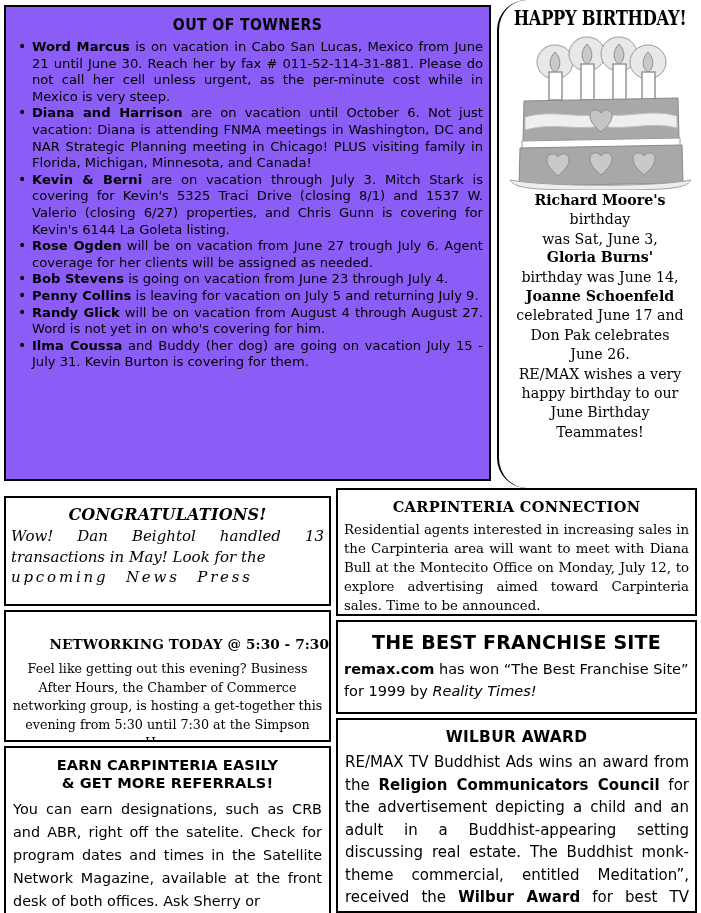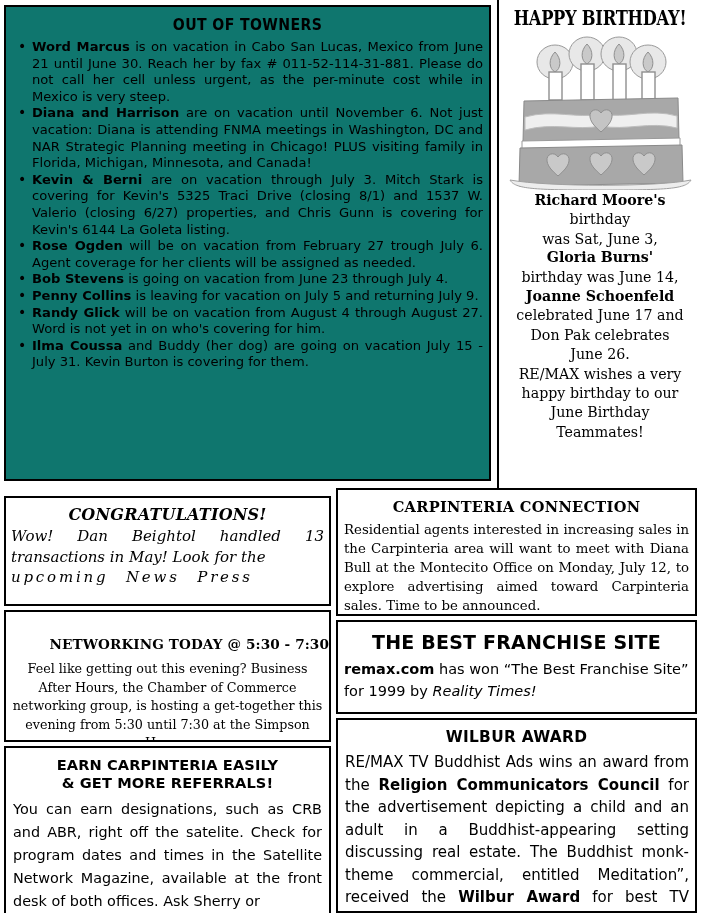--- a/index.html
+++ b/index.html
@@ -30,21 +30,21 @@
     height: 488px;
   }
 
   .oot-box {
     position: absolute;
     left: 4px; top: 5px;
     width: 487px;
     height: 476px;
     border: 2px solid #000;
     box-sizing: border-box;
-    background: #0f766e;
+    background: #8b5cf6;
   }
   .oot-title {
     text-align: center;
     font-family: "DejaVu Sans", sans-serif;
     font-weight: bold;
     font-size: 16.5px;
     letter-spacing: 0.4px;
     font-stretch: condensed;
     margin: 8px 0 5px 0;
     text-transform: uppercase;
@@ -76,20 +76,21 @@
   
   .bday-box {
     position: absolute;
     left: 497px; top: 0px;
     width: 204px;
     height: 488px;
     border-left: 2px solid #000;
     box-sizing: border-box;
     background: #fff;
     overflow: hidden;
+    border-radius: 30px;
   }
   .bday-title {
     text-align: center;
     font-family: "DejaVu Serif", serif;
     font-weight: bold;
     font-size: 17px;
     margin-top: 8px;
     letter-spacing: -0.3px;
     transform: scaleY(1.15) scaleX(0.96);
   }
@@ -261,23 +262,23 @@
 <body>
 
 <div class="page">
 
   <div class="top-row">
 
     <div class="oot-box">
       <div class="oot-title">OUT OF TOWNERS</div>
       <ul class="oot-list" id="oot-list">
           <li><b>Word Marcus</b><span> is on  vacation  in  Cabo San Lucas, Mexico from June 21 until June 30.  Reach her by fax # 011-52-114-31-881.  Please do not call her cell unless urgent, as the per-minute cost while in Mexico is very steep.</span></li>
-          <li><b>Diana and Harrison</b><span> are on   vacation until November 6.   Not just vacation: Diana is attending FNMA meetings in Washington, DC and NAR Strategic Planning meeting in Chicago!  PLUS visiting family in Florida, Michigan, Minnesota, and Canada!</span></li>
+          <li><b>Diana and Harrison</b><span> are on   vacation until October 6.   Not just vacation: Diana is attending FNMA meetings in Washington, DC and NAR Strategic Planning meeting in Chicago!  PLUS visiting family in Florida, Michigan, Minnesota, and Canada!</span></li>
           <li><b>Kevin &amp; Berni</b><span> are on  vacation  through July 3.  Mitch Stark is covering for Kevin's 5325 Traci Drive (closing 8/1) and 1537 W. Valerio (closing 6/27) properties, and Chris Gunn is covering for Kevin's 6144 La Goleta listing.</span></li>
-          <li><b>Rose Ogden</b><span> will   be on vacation from February 27 trough July 6.  Agent coverage for her clients will be assigned as needed.</span></li>
+          <li><b>Rose Ogden</b><span> will   be on vacation from June 27 trough July 6.  Agent coverage for her clients will be assigned as needed.</span></li>
           <li><b>Bob Stevens</b><span> is going on vacation from June 23 through July 4.</span></li>
           <li><b>Penny Collins</b><span> is  leaving   for  vacation  on July 5 and returning July 9.</span></li>
           <li><b>Randy Glick</b><span> will be on  vacation from August 4 through August 27.  Word is not yet in on who's covering for him.</span></li>
           <li><b>Ilma Coussa</b><span> and  Buddy  (her dog) are going on vacation   July 15 - July 31.  Kevin Burton is covering for them.</span></li>
         </ul>
     </div>
 
     <div class="bday-box">
       <div class="bday-title">HAPPY BIRTHDAY!</div>
 

